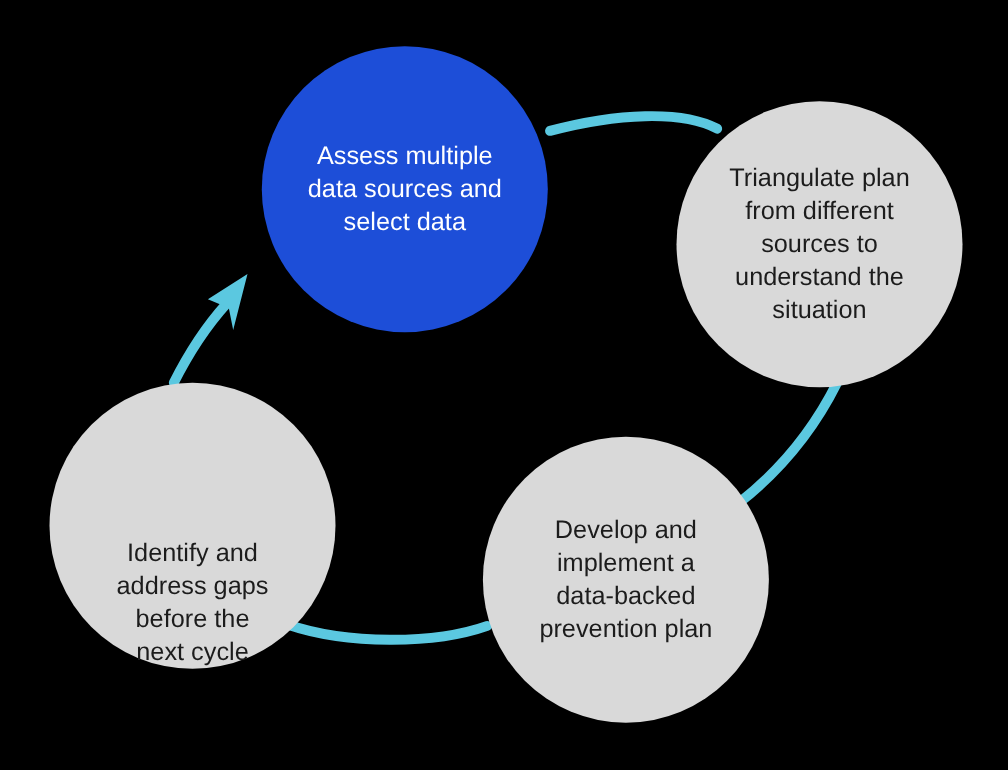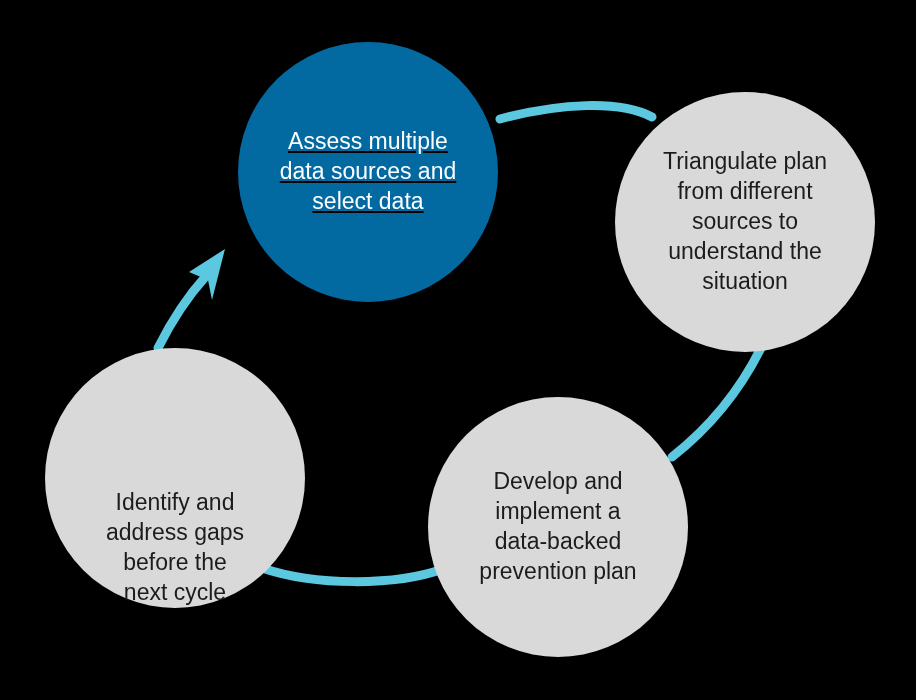--- a/index.html
+++ b/index.html
@@ -32,22 +32,21 @@
   }
   .node-label {
     text-align: center;
     line-height: 1.30;
     white-space: pre-line;
     padding: 0 14px;
     box-sizing: border-box;
   }
   
   .node-purple {
-    background: #0369a1;
-    text-decoration: underline;
+    background: #1d4ed8;
   }
   .node-purple .node-label {
     color: #FFFFFF;
     font-size: 23px;
   }
   
   .node-gray {
     background: #D9D9D9;
   }
   .node-gray .node-label {
@@ -60,21 +59,21 @@
     width: 260px;
     height: 260px;
   }
   #node-triangulate {
     left: 615px;
     top: 92px;
     width: 260px;
     height: 260px;
   }
   #node-develop {
-    left: 428px;
+    left: 439px;
     top: 397px;
     width: 260px;
     height: 260px;
   }
   #node-identify {
     left: 45px;
     top: 348px;
     width: 260px;
     height: 260px;
     align-items: flex-end;

